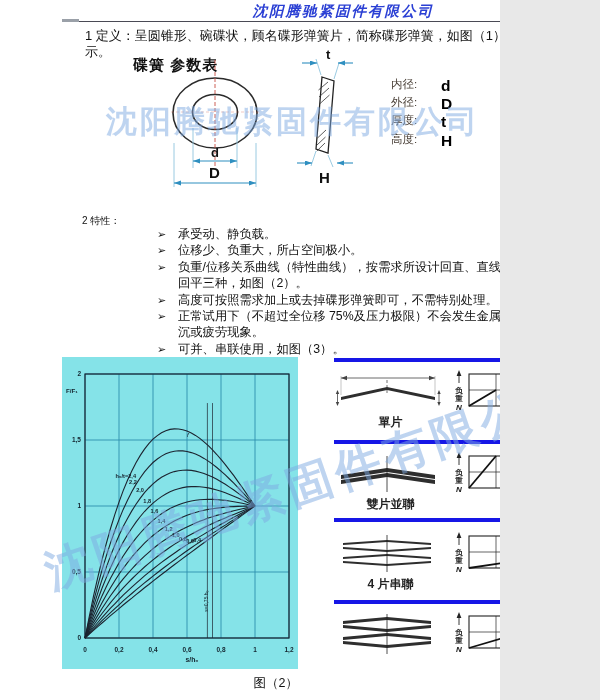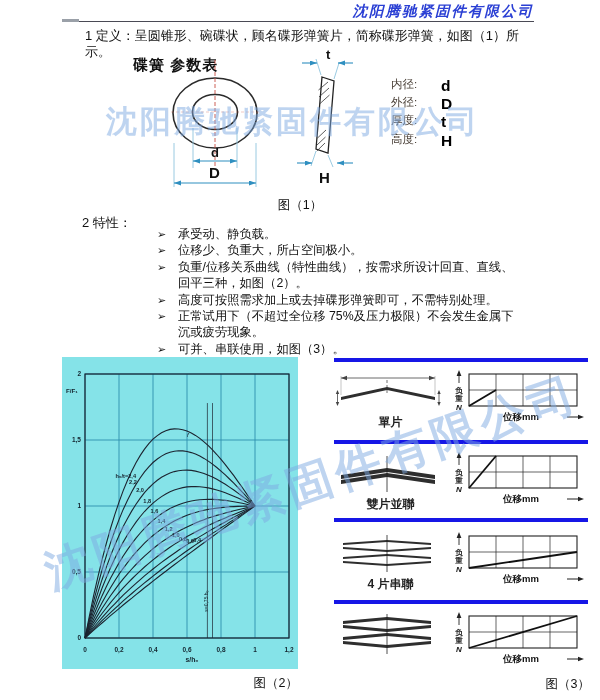--- a/index.html
+++ b/index.html
@@ -1,35 +1,35 @@
 <!DOCTYPE html>
 <html><head>
 <meta charset="utf-8">
 <style>
   html,body{margin:0;padding:0;background:#e8e8e8;}
-  #page{position:relative;width:600px;height:700px;background:#ffffff;overflow:hidden;
+  #page{position:relative;width:500px;height:700px;background:#ffffff;overflow:hidden;
         font-family:"Liberation Sans",sans-serif;color:#111;}
   .abs{position:absolute;}
   
   #company{top:2px;right:66px;font-size:14.5px;font-weight:bold;font-style:italic;
            color:#2a3fd4;letter-spacing:2px;}
   #rule{top:21px;left:62px;width:472px;border-top:1.6px solid#4a4a55;}
   #rule-stub{top:19px;left:62px;width:17px;height:3px;background:#9aa0a8;}
   
   #definition{top:28px;left:85px;width:450px;font-size:13px;line-height:16px;}
   
   #fig1-title{top:56px;left:133px;font-size:15px;font-weight:bold;letter-spacing:1px;}
   #fig1-svg{top:50px;left:95px;}
   #params{top:77px;left:391px;}
   .param-row{display:flex;align-items:flex-start;height:18.2px;}
   .param-label{font-size:11.5px;color:#4a4038;width:42px;}
   .param-symbol{font-size:15.5px;font-weight:bold;color:#000;margin-left:8px;}
   #fig1-caption{top:197px;left:240px;width:120px;text-align:center;font-size:12.5px;}
   
-  #feat-heading{top:214px;left:82px;font-size:13px;}
+  #feat-heading{top:214px;left:82px;font-size:10px;}
   #features{top:226px;left:151px;width:372px;list-style:none;margin:0;padding:0;}
   #features li{position:relative;padding-left:27px;font-size:12.3px;line-height:16.4px;}
   #features .bullet{position:absolute;left:6px;top:0;font-size:11px;}
   
   #fig2-panel{top:357px;left:62px;width:236px;height:312px;background:#85e3e8;}
   #fig2-caption{top:675px;left:62px;width:236px;text-align:right;font-size:12.5px;}
   
   .divider{left:334px;width:254px;height:4px;background:#1616e6;}
   .f3block{left:333px;width:257px;height:74px;}
   .f3stack{position:absolute;left:2px;top:2px;}
@@ -117,21 +117,20 @@
     <div class="param-row">
       <span class="param-label">厚度:</span>
       <span class="param-symbol">t</span>
     </div>
     <div class="param-row">
       <span class="param-label">高度:</span>
       <span class="param-symbol">H</span>
     </div>
   </div>
 
-  <div class="abs" id="fig1-caption">图（1）</div>
 
   <div class="abs" id="feat-heading">2 特性：</div>
   <ul class="abs" id="features">
     <li><span class="bullet">➢</span><span>承受动、静负载。</span></li>
     <li><span class="bullet">➢</span><span>位移少、负重大，所占空间极小。</span></li>
     <li><span class="bullet">➢</span><span>负重/位移关系曲线（特性曲线），按需求所设计回直、直线、回平三种，如图（2）。</span></li>
     <li><span class="bullet">➢</span><span>高度可按照需求加上或去掉碟形弹簧即可，不需特别处理。</span></li>
     <li><span class="bullet">➢</span><span>正常试用下（不超过全位移 75%及压力极限）不会发生金属下沉或疲劳现象。</span></li>
     <li><span class="bullet">➢</span><span>可并、串联使用，如图（3）。</span></li>
   </ul>

